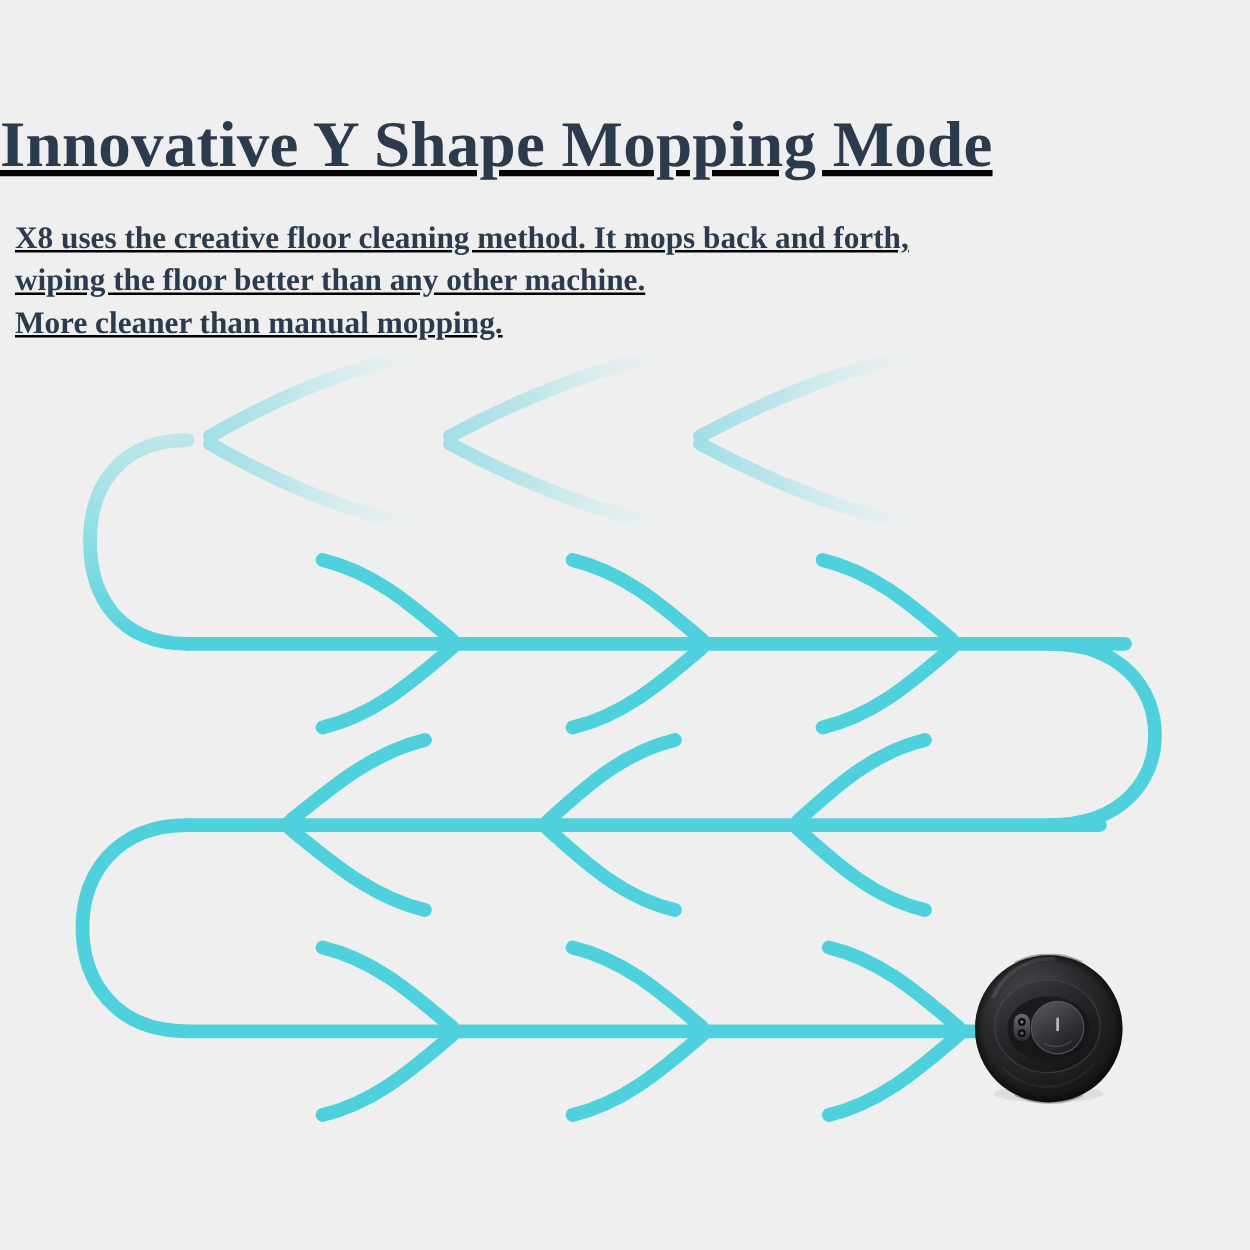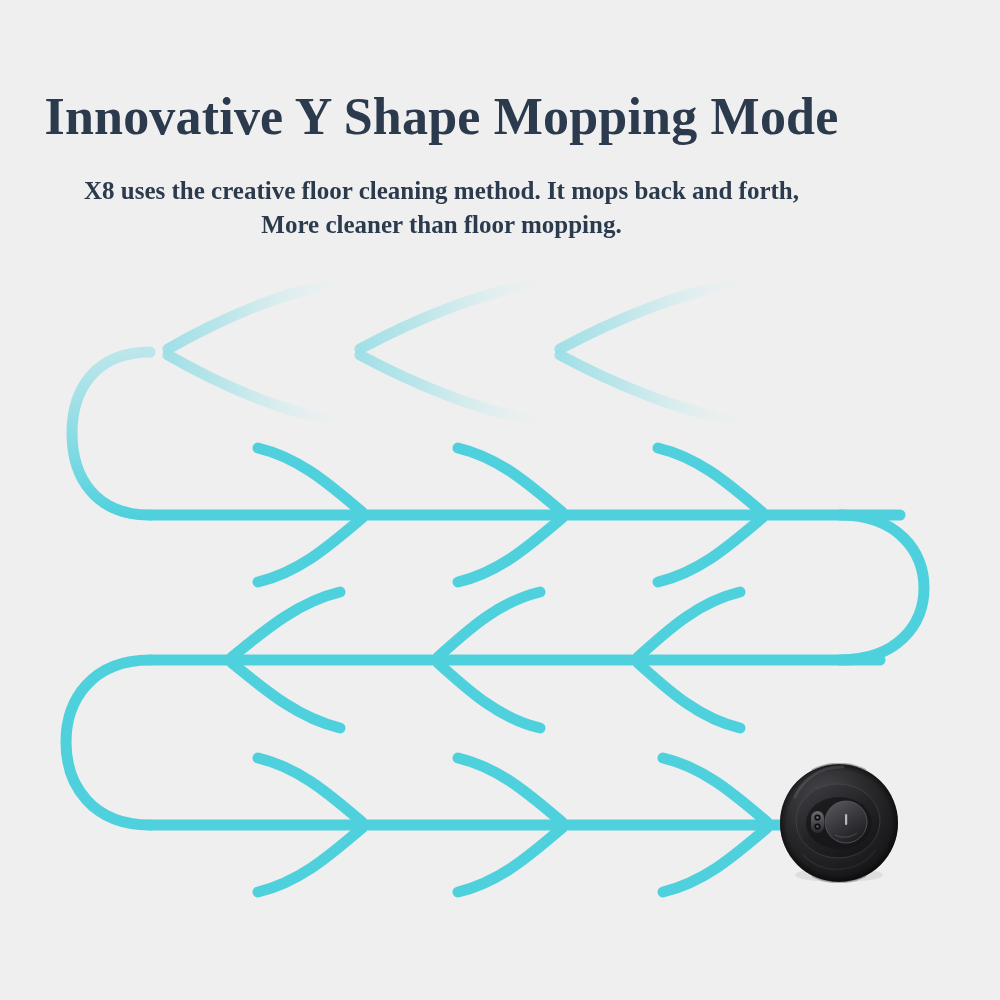--- a/index.html
+++ b/index.html
@@ -21,22 +21,23 @@
     background: #efefef;
     overflow: hidden;
   }
 
   
   .text-block {
     position: absolute;
     left: 0;
     top: 0;
     width: 883px;
-    text-align: center;
+    text-align: left;
     user-select: none;
+    text-decoration: underline;
   }
   .headline {
     margin: 0;
     padding-top: 86px;
     font-family: "Liberation Serif", "DejaVu Serif", serif;
     font-size: 52px;
     line-height: 62px;
     font-weight: 700;
     letter-spacing: 0.2px;
     color: #2b3a4d;
@@ -87,21 +88,22 @@
 </head>
 <body>
 
 <div class="page">
 
   <div class="text-block">
     <h1 class="headline">Innovative Y Shape Mopping Mode</h1>
 
     <div class="subcopy">
       <span class="line">X8 uses the creative floor cleaning method. It mops back and forth,</span>
-      <span class="line">More cleaner than floor mopping.</span>
+      <span class="line">wiping the floor better than any other machine.</span>
+      <span class="line">More cleaner than manual mopping.</span>
     </div>
   </div>
 
   <div class="diagram">
     <svg viewBox="0 0 1000 640" xmlns="http://www.w3.org/2000/svg">
       <defs>
         <linearGradient id="fadeRow1" x1="0" y1="0" x2="1" y2="0">
           <stop offset="0.00" stop-color="#9ddfe6" stop-opacity="0.95"></stop>
           <stop offset="0.35" stop-color="#a8e2e8" stop-opacity="0.72"></stop>
           <stop offset="0.70" stop-color="#c3ebee" stop-opacity="0.42"></stop>

